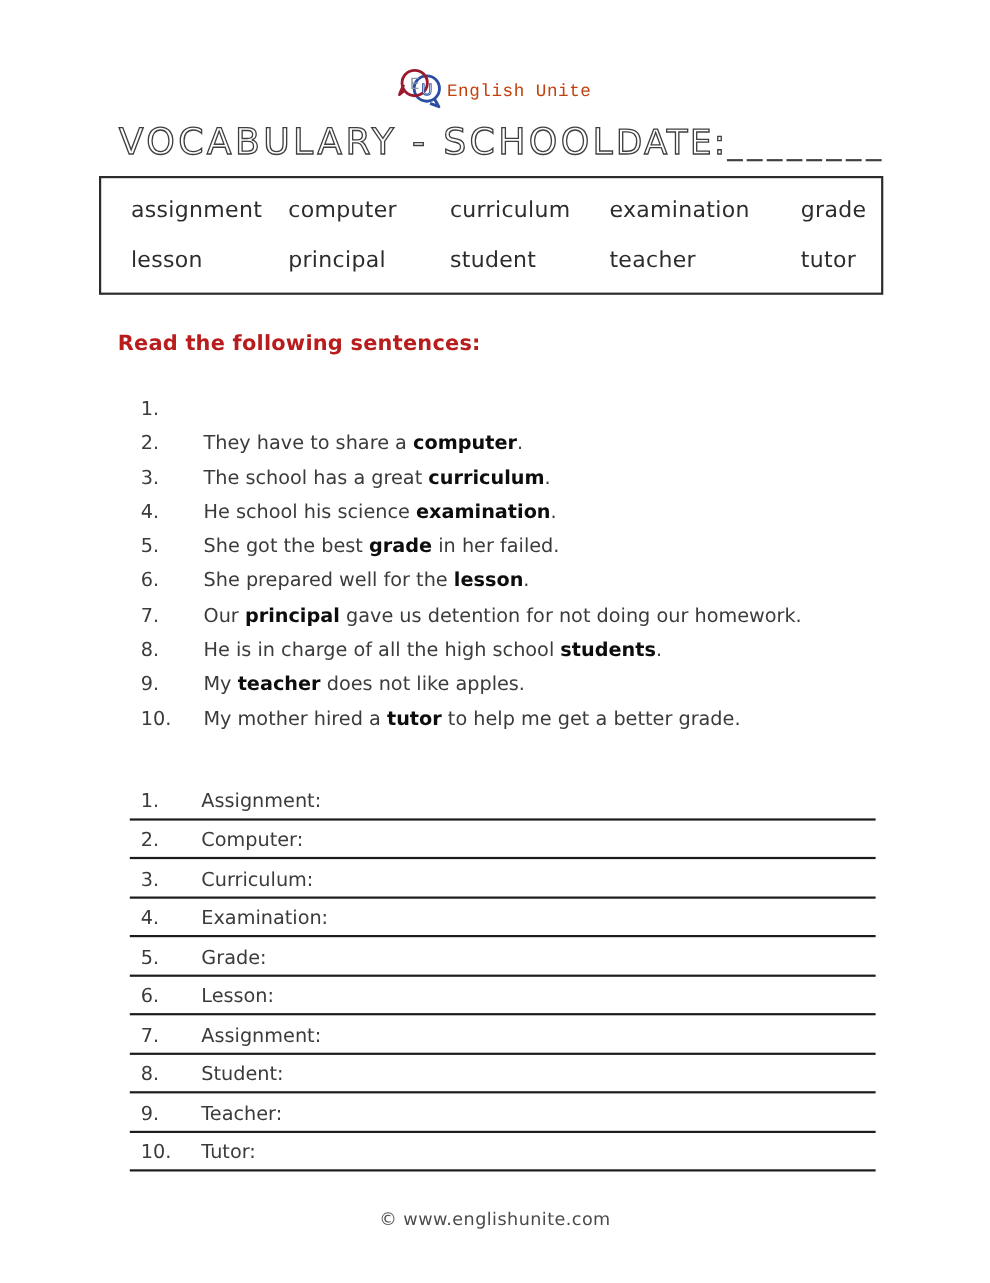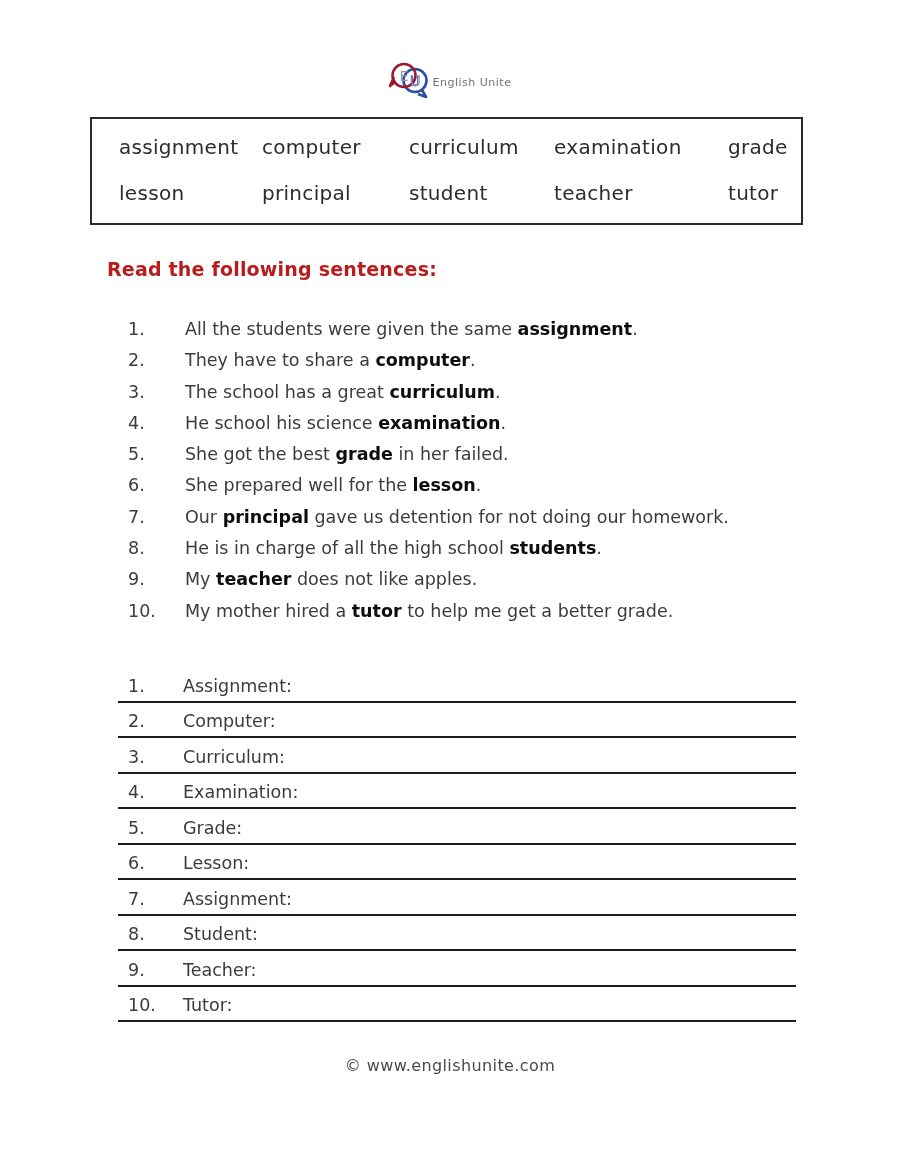--- a/index.html
+++ b/index.html
@@ -19,23 +19,24 @@
   .logo-row {
     padding-top: 60px;
     display: flex;
     justify-content: center;
     align-items: center;
     gap: 4px;
     height: 105px;
   }
   .logo-icon { width: 40px; height: 42px; display: block; }
   .brand-text {
-    font-size: 11px;
-    color: #737373;
+    font-size: 16px;
+    color: #c2410c;
     letter-spacing: 0.5px;
+    font-family: Liberation Mono, monospace;
   }
 
   
   .title-row {
     margin: 4px 110px 0 108px;
     display: flex;
     justify-content: space-between;
     align-items: baseline;
   }
   .outline-text {
@@ -133,20 +134,26 @@
   <div class="logo-row">
     <svg class="logo-icon" viewBox="0 0 40 42">
       <path d="M 26 7 a 11.5 11.5 0 1 0 0 23 a 11.5 11.5 0 0 0 0 -23 M 33 28 l 4 7 l -8 -3" fill="none" stroke="#2b4ea2" stroke-width="2.6" stroke-linejoin="round"></path>
       <path d="M 15 2 a 11.5 11.5 0 1 0 0 23 a 11.5 11.5 0 0 0 0 -23 M 6 20 l -5 4 l 4 -9" fill="none" stroke="#9b1b2e" stroke-width="2.6" stroke-linejoin="round"></path>
       <text x="15" y="18.5" text-anchor="middle" font-size="14" font-family="DejaVu Sans, sans-serif" fill="#8d97a8">E</text>
       <text x="26" y="24" text-anchor="middle" font-size="14" font-family="DejaVu Sans, sans-serif" fill="#ffffff" stroke="#2b4ea2" stroke-width="0.8">U</text>
     </svg>
     <span class="brand-text">English Unite</span>
   </div>
 
+  <div class="title-row">
+    <span class="page-title outline-text">VOCABULARY - SCHOOL</span>
+    <span class="date-wrap">
+      <span class="date-label outline-text">DATE:</span><span class="date-blank">________</span>
+    </span>
+  </div>
 
   <div class="word-box">
     <div class="wb-grid">
       <span>assignment</span>
       <span>computer</span>
       <span>curriculum</span>
       <span>examination</span>
       <span>grade</span>
       <span>lesson</span>
       <span>principal</span>
@@ -154,21 +161,20 @@
       <span>teacher</span>
       <span>tutor</span>
     </div>
   </div>
 
   <div class="section-heading">Read the following sentences:</div>
 
   <div class="read-list">
     <div class="read-row">
       <span class="r-num">1.</span>
-      <span class="r-text"><span>All the students were given the same </span><b>assignment</b><span>.</span></span>
     </div>
     <div class="read-row">
       <span class="r-num">2.</span>
       <span class="r-text"><span>They have to share a </span><b>computer</b><span>.</span></span>
     </div>
     <div class="read-row">
       <span class="r-num">3.</span>
       <span class="r-text"><span>The school has a great </span><b>curriculum</b><span>.</span></span>
     </div>
     <div class="read-row">

